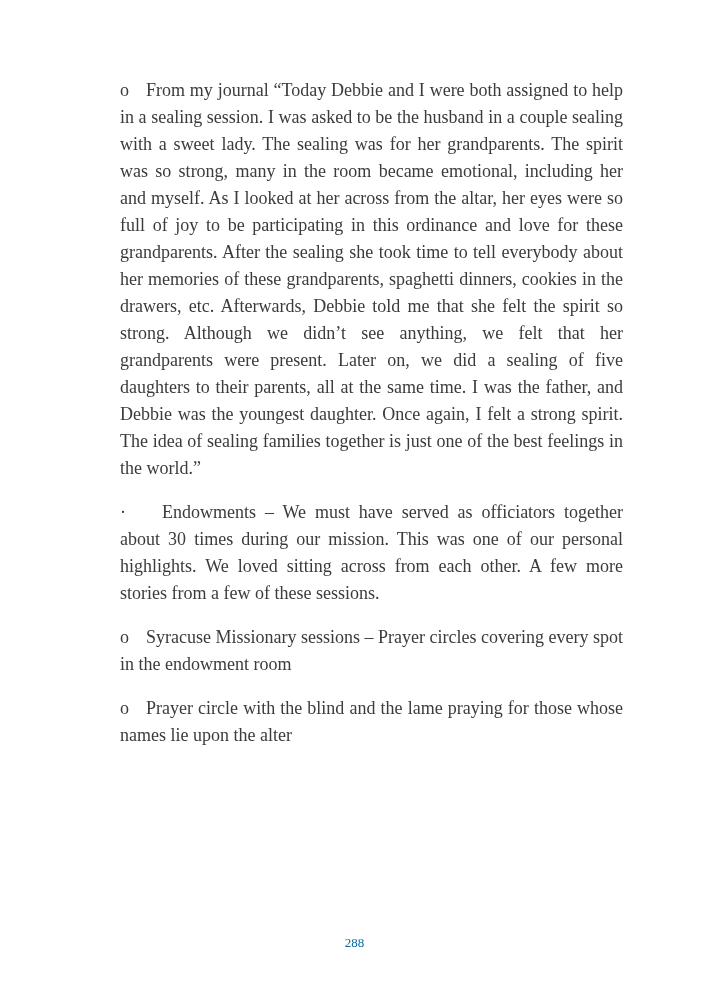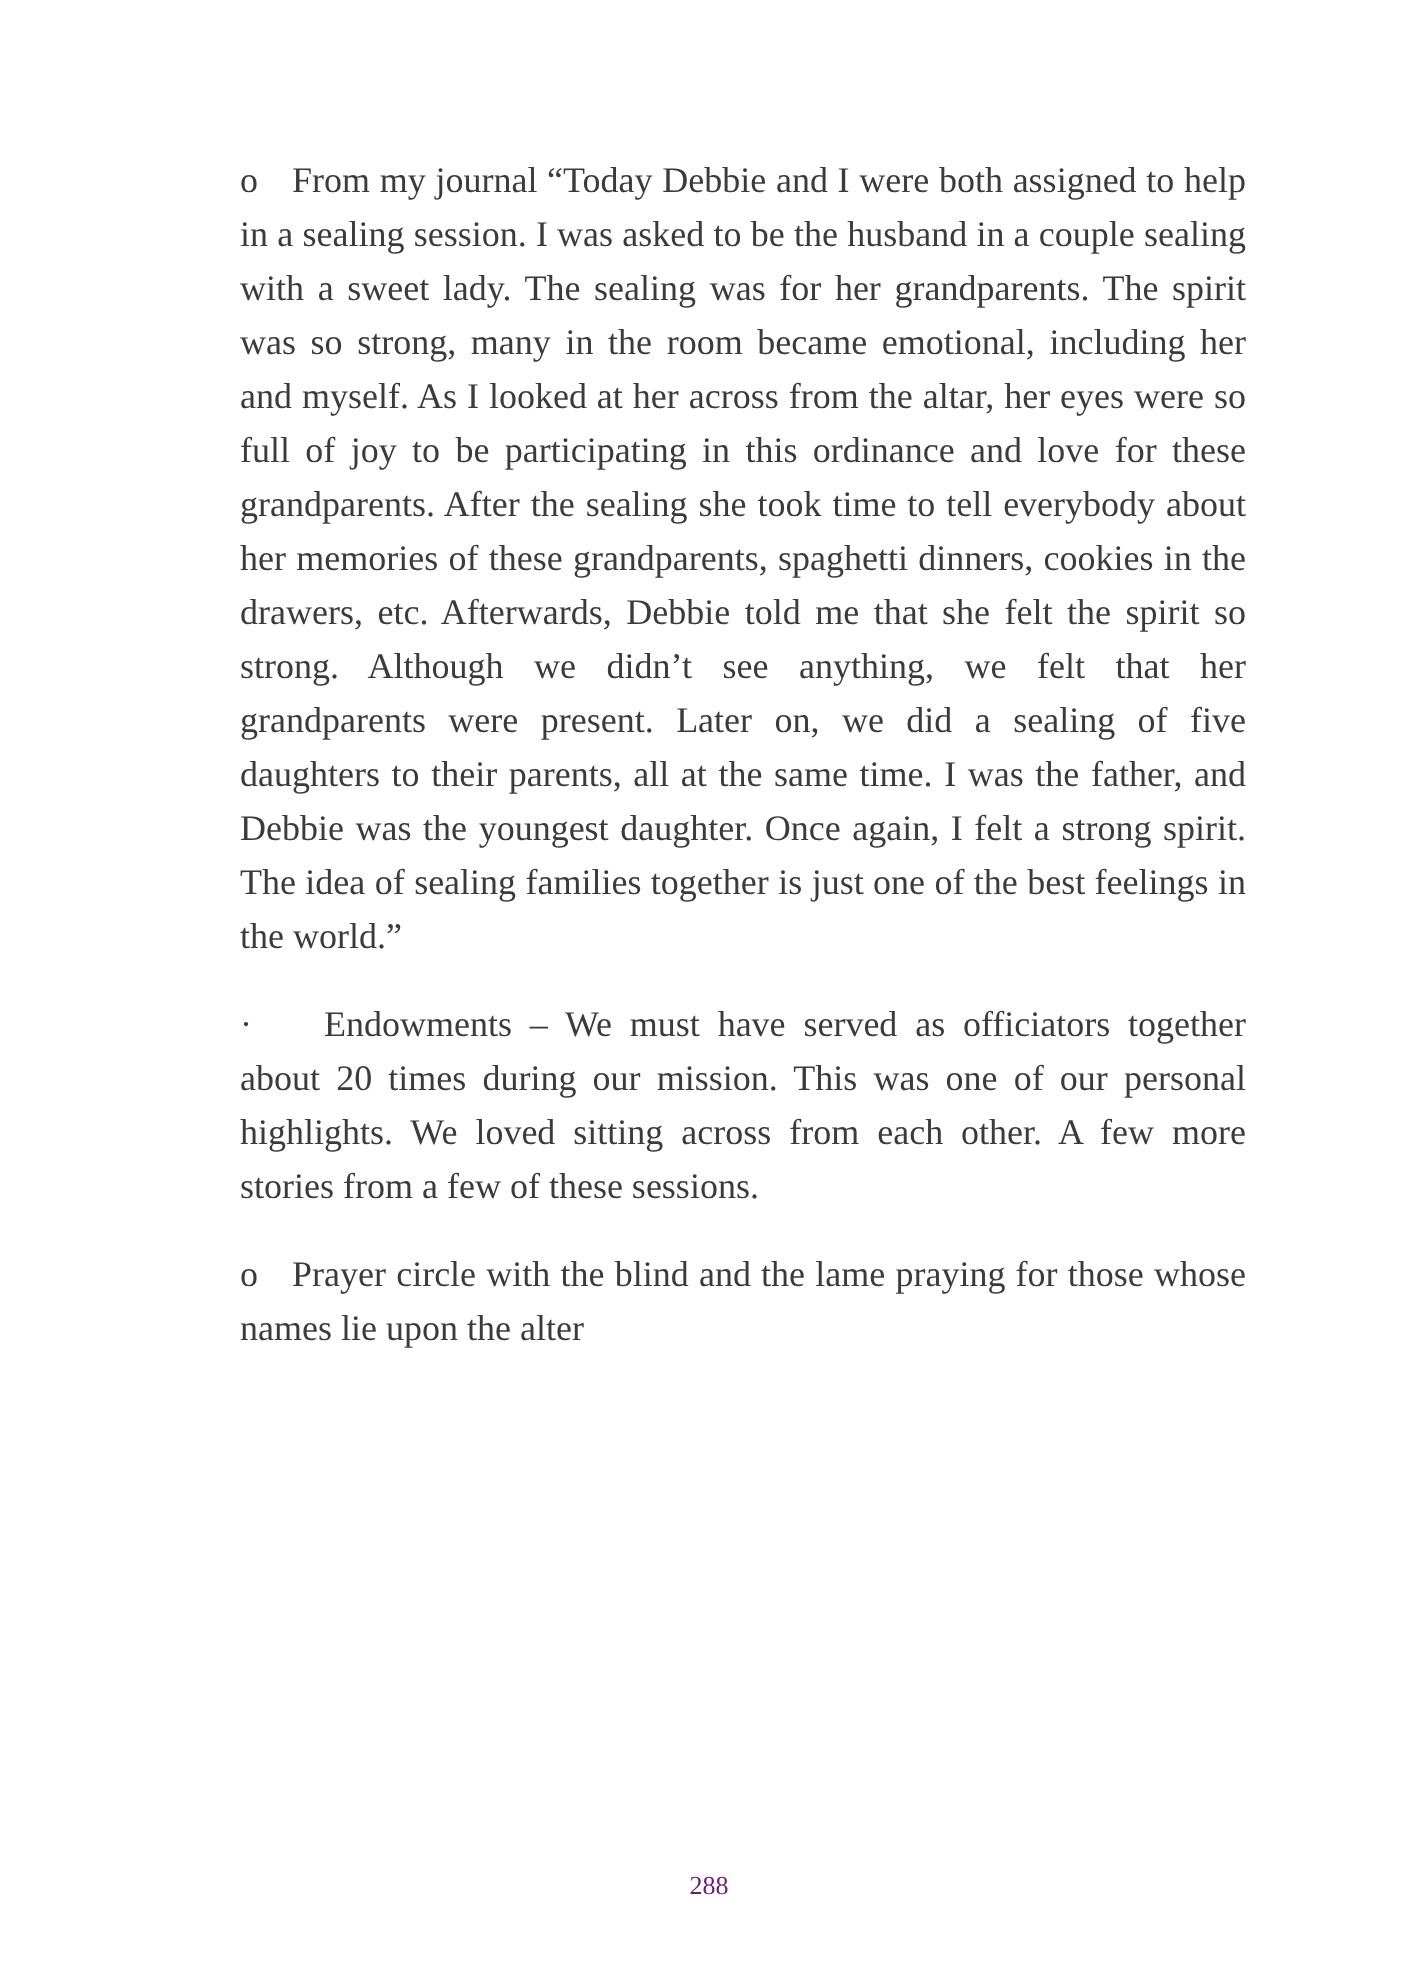--- a/index.html
+++ b/index.html
@@ -43,38 +43,39 @@
   }
   .b-dot {
     padding-right: 36px;
   }
   .page-number {
     position: absolute;
     left: 0;
     top: 935px;
     width: 709px;
     text-align: center;
-    color: #701a75;
+    color: #0369a1;
     font-size: 13px;
     line-height: 16px;
   }
 </style>
 </head>
 <body>
 
 <div class="page">
 
   <div class="content">
 
     <p class="para"><span class="bullet b-o">o</span><span>From my journal “Today Debbie and I were both assigned to help in a sealing session. I was asked to be the husband in a couple sealing with a sweet lady. The sealing was for her grandparents. The spirit was so strong, many in the room became emotional, including her and myself. As I looked at her across from the altar, her eyes were so full of joy to be participating in this ordinance and love for these grandparents. After the sealing she took time to tell everybody about her memories of these grandparents, spaghetti dinners, cookies in the drawers, etc. Afterwards, Debbie told me that she felt the spirit so strong. Although we didn’t see anything, we felt that her grandparents were present. Later on, we did a sealing of five daughters to their parents, all at the same time. I was the father, and Debbie was the youngest daughter. Once again, I felt a strong spirit. The idea of sealing families together is just one of the best feelings in the world.”</span></p>
 
 
 
-    <p class="para"><span class="bullet b-dot">·</span><span>Endowments – We must have served as officiators together about 20 times during our mission. This was one of our personal highlights. We loved sitting across from each other. A few more stories from a few of these sessions.</span></p>
+    <p class="para"><span class="bullet b-dot">·</span><span>Endowments – We must have served as officiators together about 30 times during our mission. This was one of our personal highlights. We loved sitting across from each other. A few more stories from a few of these sessions.</span></p>
 
+    <p class="para"><span class="bullet b-o">o</span><span>Syracuse Missionary sessions – Prayer circles covering every spot in the endowment room</span></p>
 
     <p class="para"><span class="bullet b-o">o</span><span>Prayer circle with the blind and the lame praying for those whose names lie upon the alter</span></p>
 
   </div>
 
   <div class="page-number">288</div>
 
 </div>
 
 </body></html>

